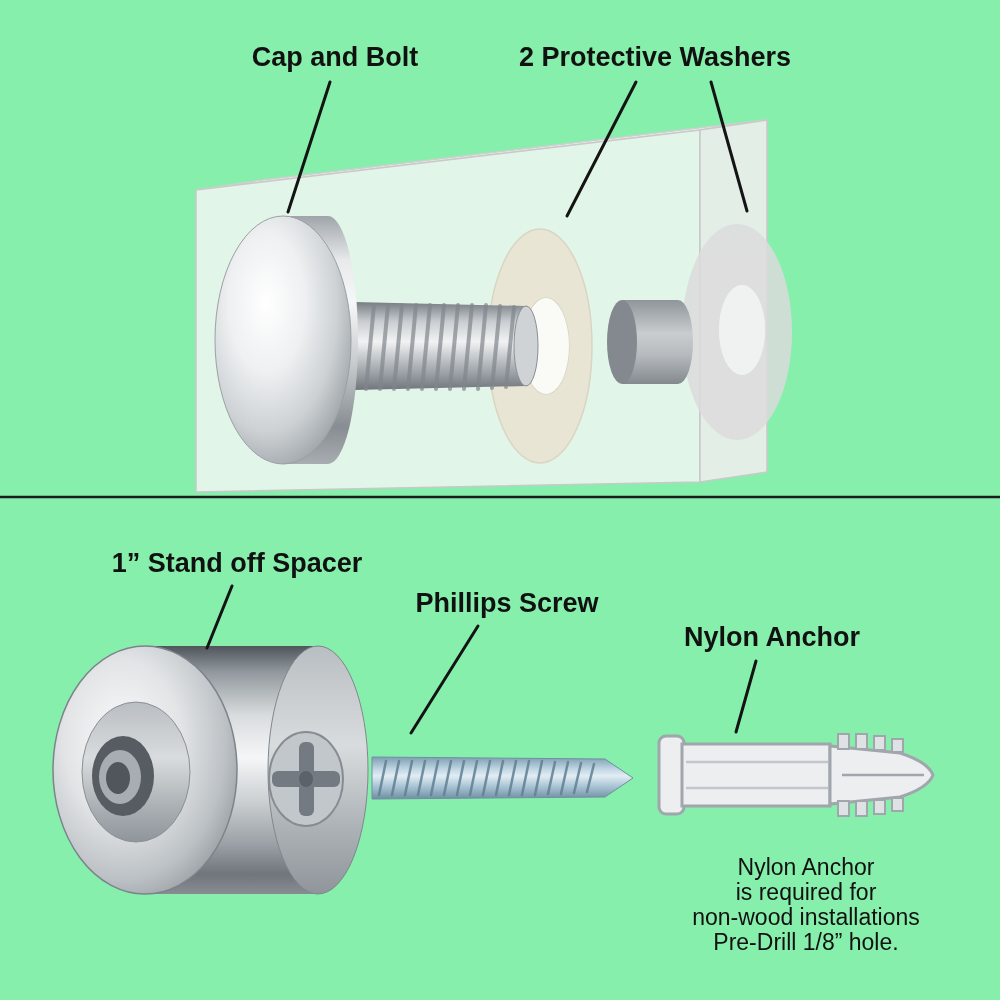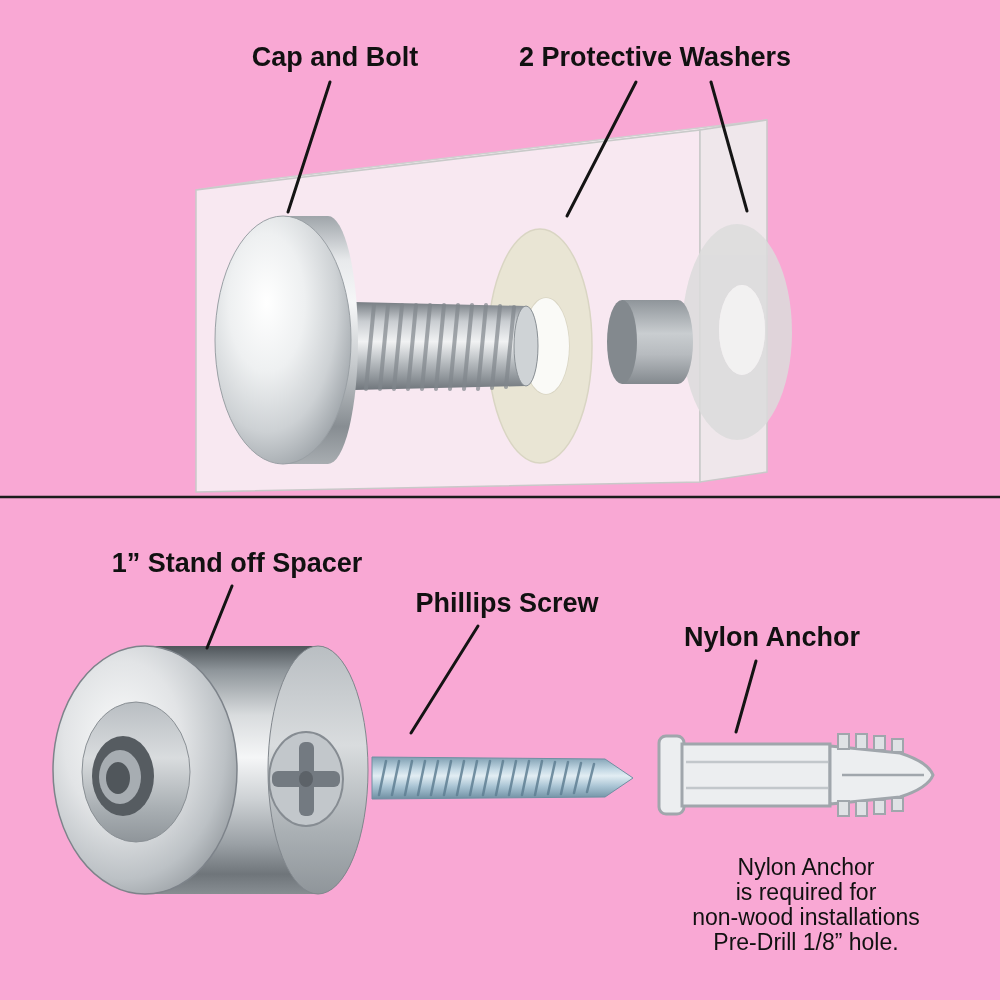--- a/index.html
+++ b/index.html
@@ -1,20 +1,20 @@
 <!DOCTYPE html>
 <html><head>
 <meta charset="utf-8">
 <style>
   html, body { margin: 0; padding: 0; background: #ffffff; }
   .canvas {
     position: relative;
     width: 1000px;
     height: 1000px;
-    background: #f9a8d4;
+    background: #86efac;
     font-family: "Liberation Sans", sans-serif;
     overflow: hidden;
     text-align: center;
   }
   svg { position: absolute; left: 0; top: 0; }
   text.part-label {
     font-family: "Liberation Sans", sans-serif;
     font-weight: 700;
     font-size: 27px;
     fill: #111111;

